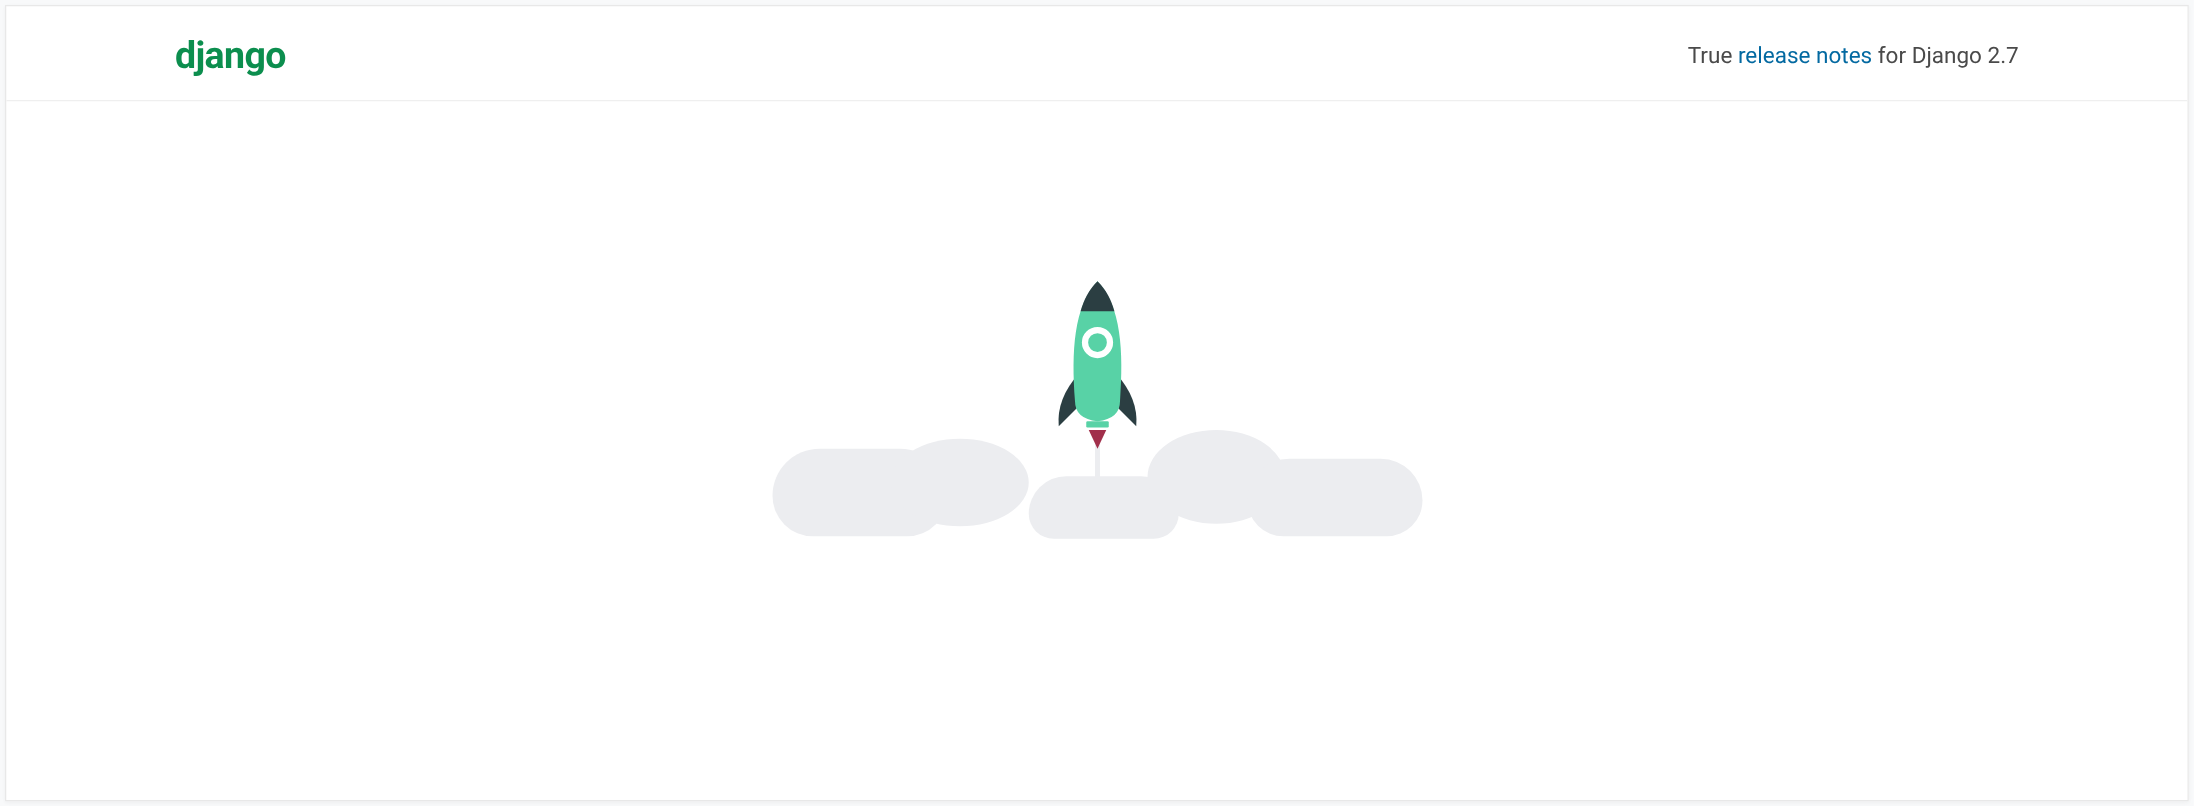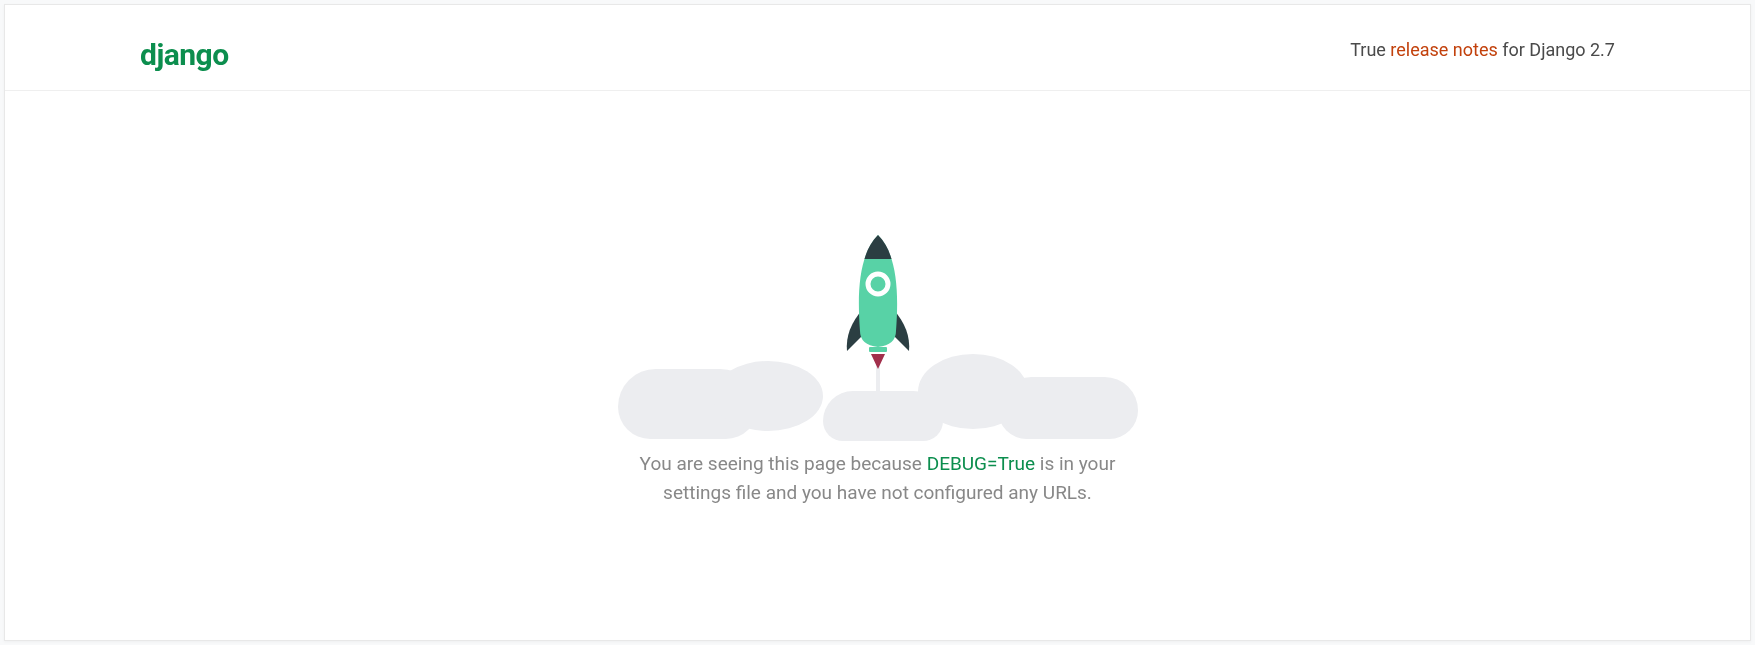--- a/index.html
+++ b/index.html
@@ -28,28 +28,27 @@
       justify-content: space-between;
       align-items: center;
       padding: 22px 135px 18px 135px;
       border-bottom: 1px solid #efefef;
     }
     .logo {
       font-size: 30px;
       font-weight: 700;
       color: #0C8E4E;
       letter-spacing: -0.5px;
-      margin-top: 10px;
     }
     .release-notes {
       font-size: 18px;
       color: #4a4a4a;
     }
     .release-notes a {
-      color: #c2410c;
+      color: #0369a1;
       text-decoration: none;
     }
     .main {
       text-align: center;
       padding-top: 130px;
     }
     .rocket-scene {
       position: relative;
       width: 520px;
       height: 210px;
@@ -123,19 +122,16 @@
 
         <circle cx="45" cy="63" r="10" fill="#58D2A6" stroke="#FFFFFF" stroke-width="5"></circle>
 
         <rect x="36" y="126" width="18" height="5" rx="1" fill="#58D2A6"></rect>
 
         <path d="M38 133 L52 133 L45 148 Z" fill="#A12F4B"></path>
       </svg>
     </div>
 
 
-    <p class="subtext">
-      <span>You are seeing this page because </span><span class="debug">DEBUG=True</span><span> is in your settings file and you have not configured any URLs.</span>
-    </p>
 
   </div>
 
 </div>
 
 </body></html>

